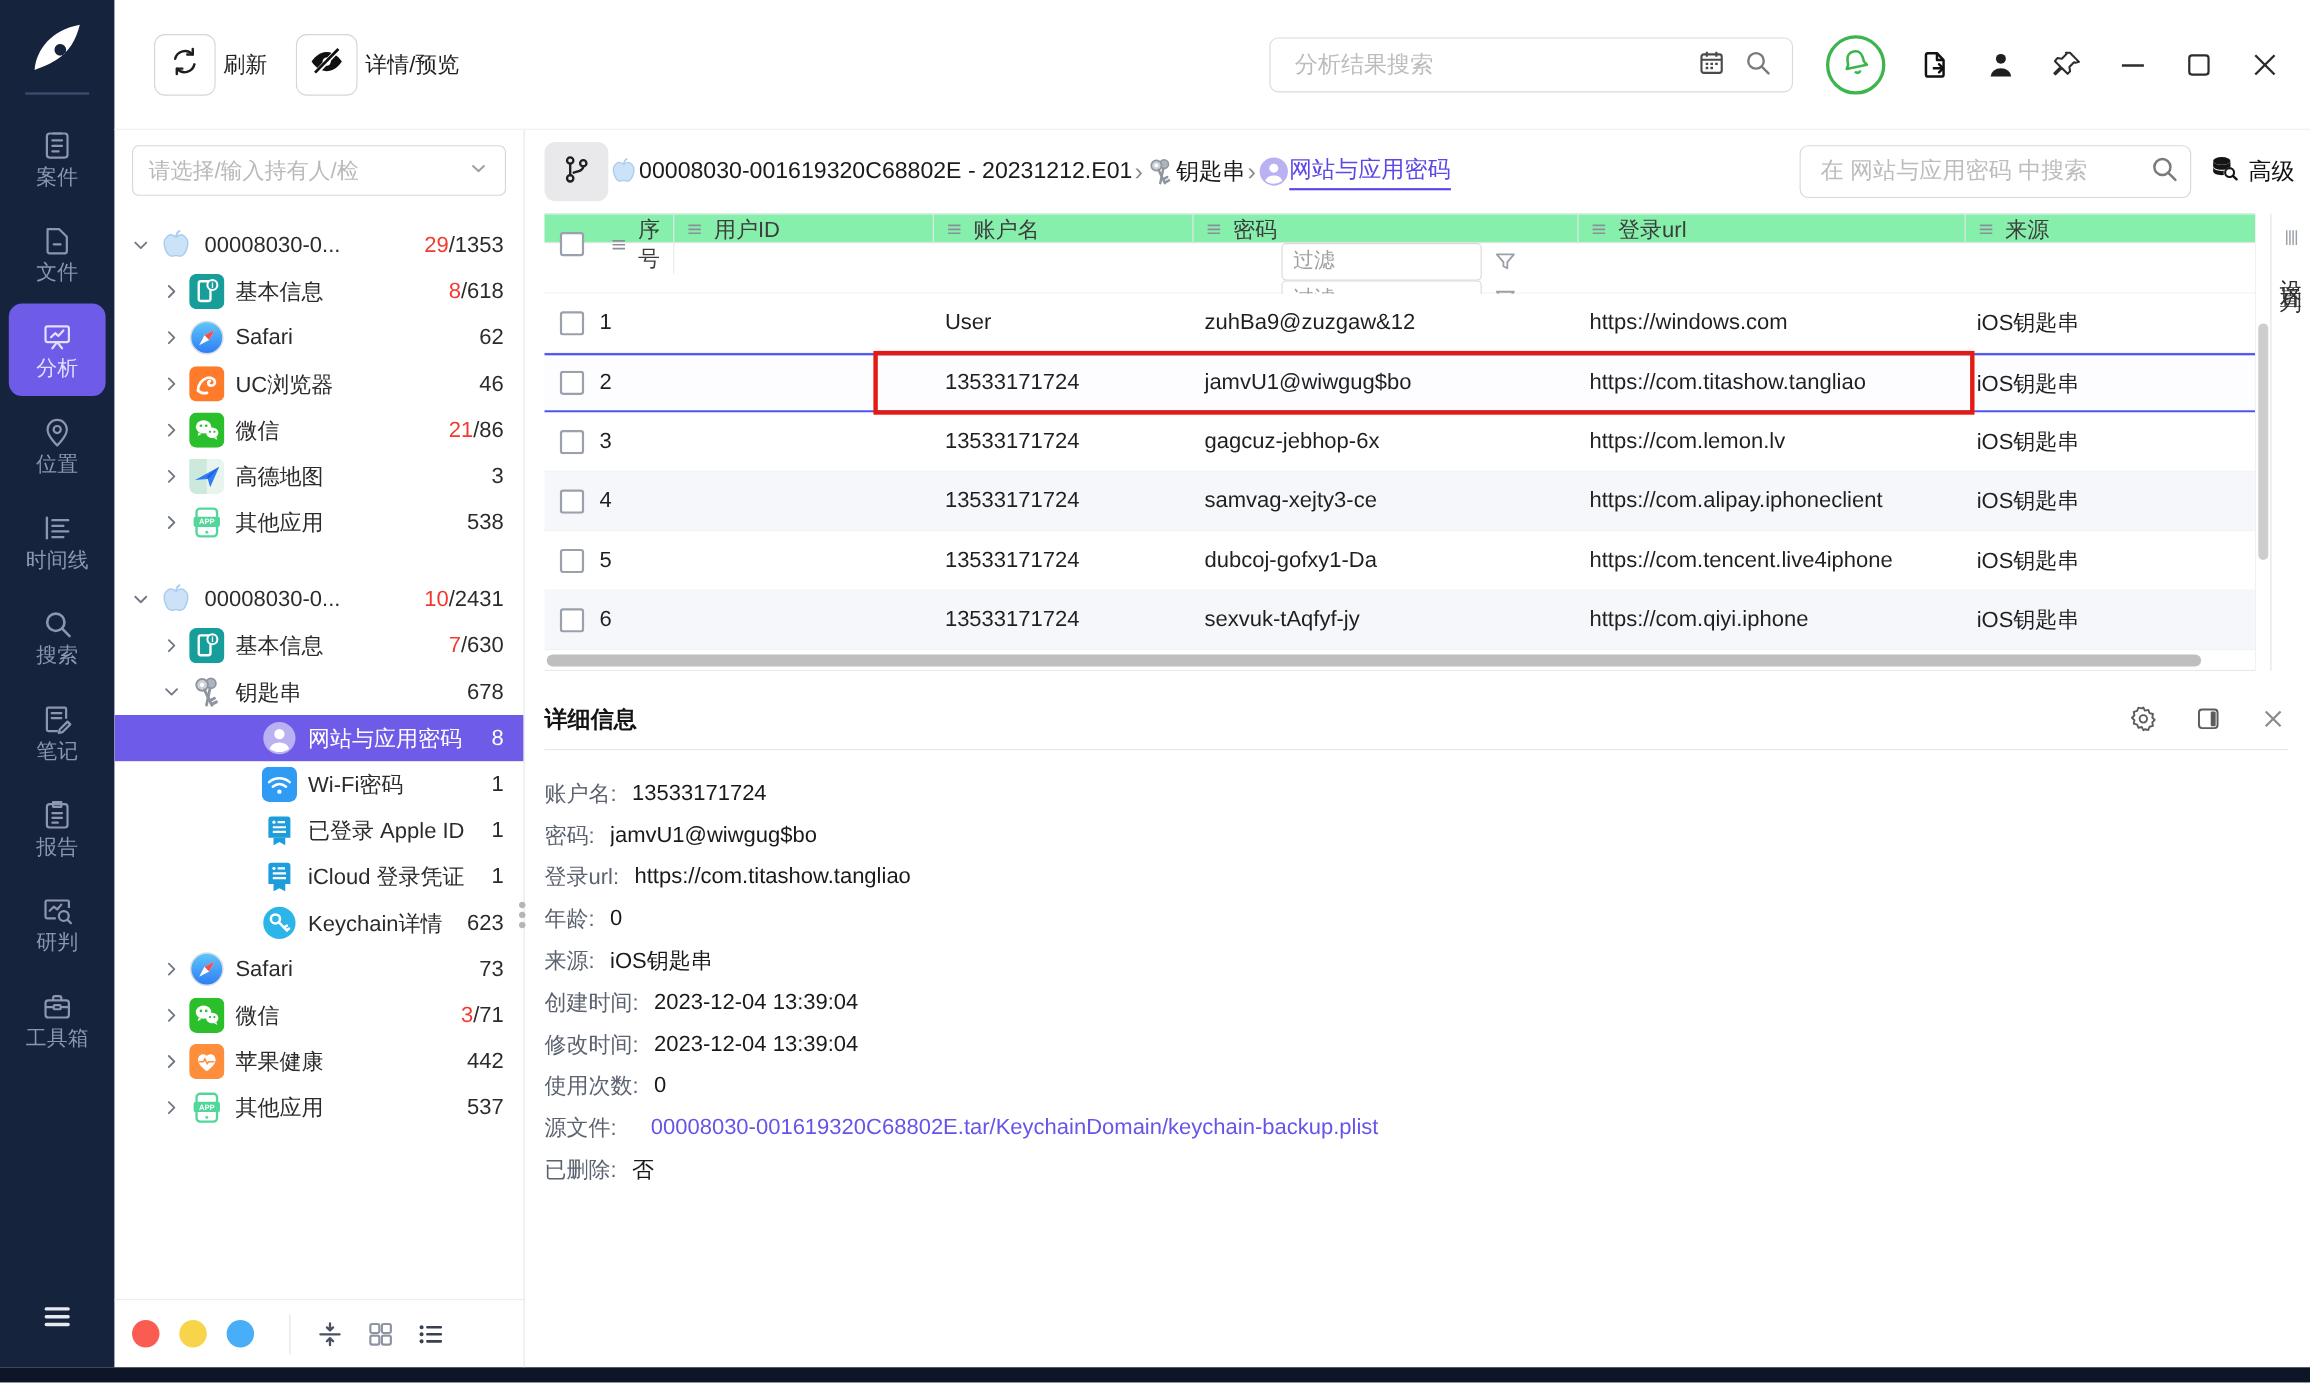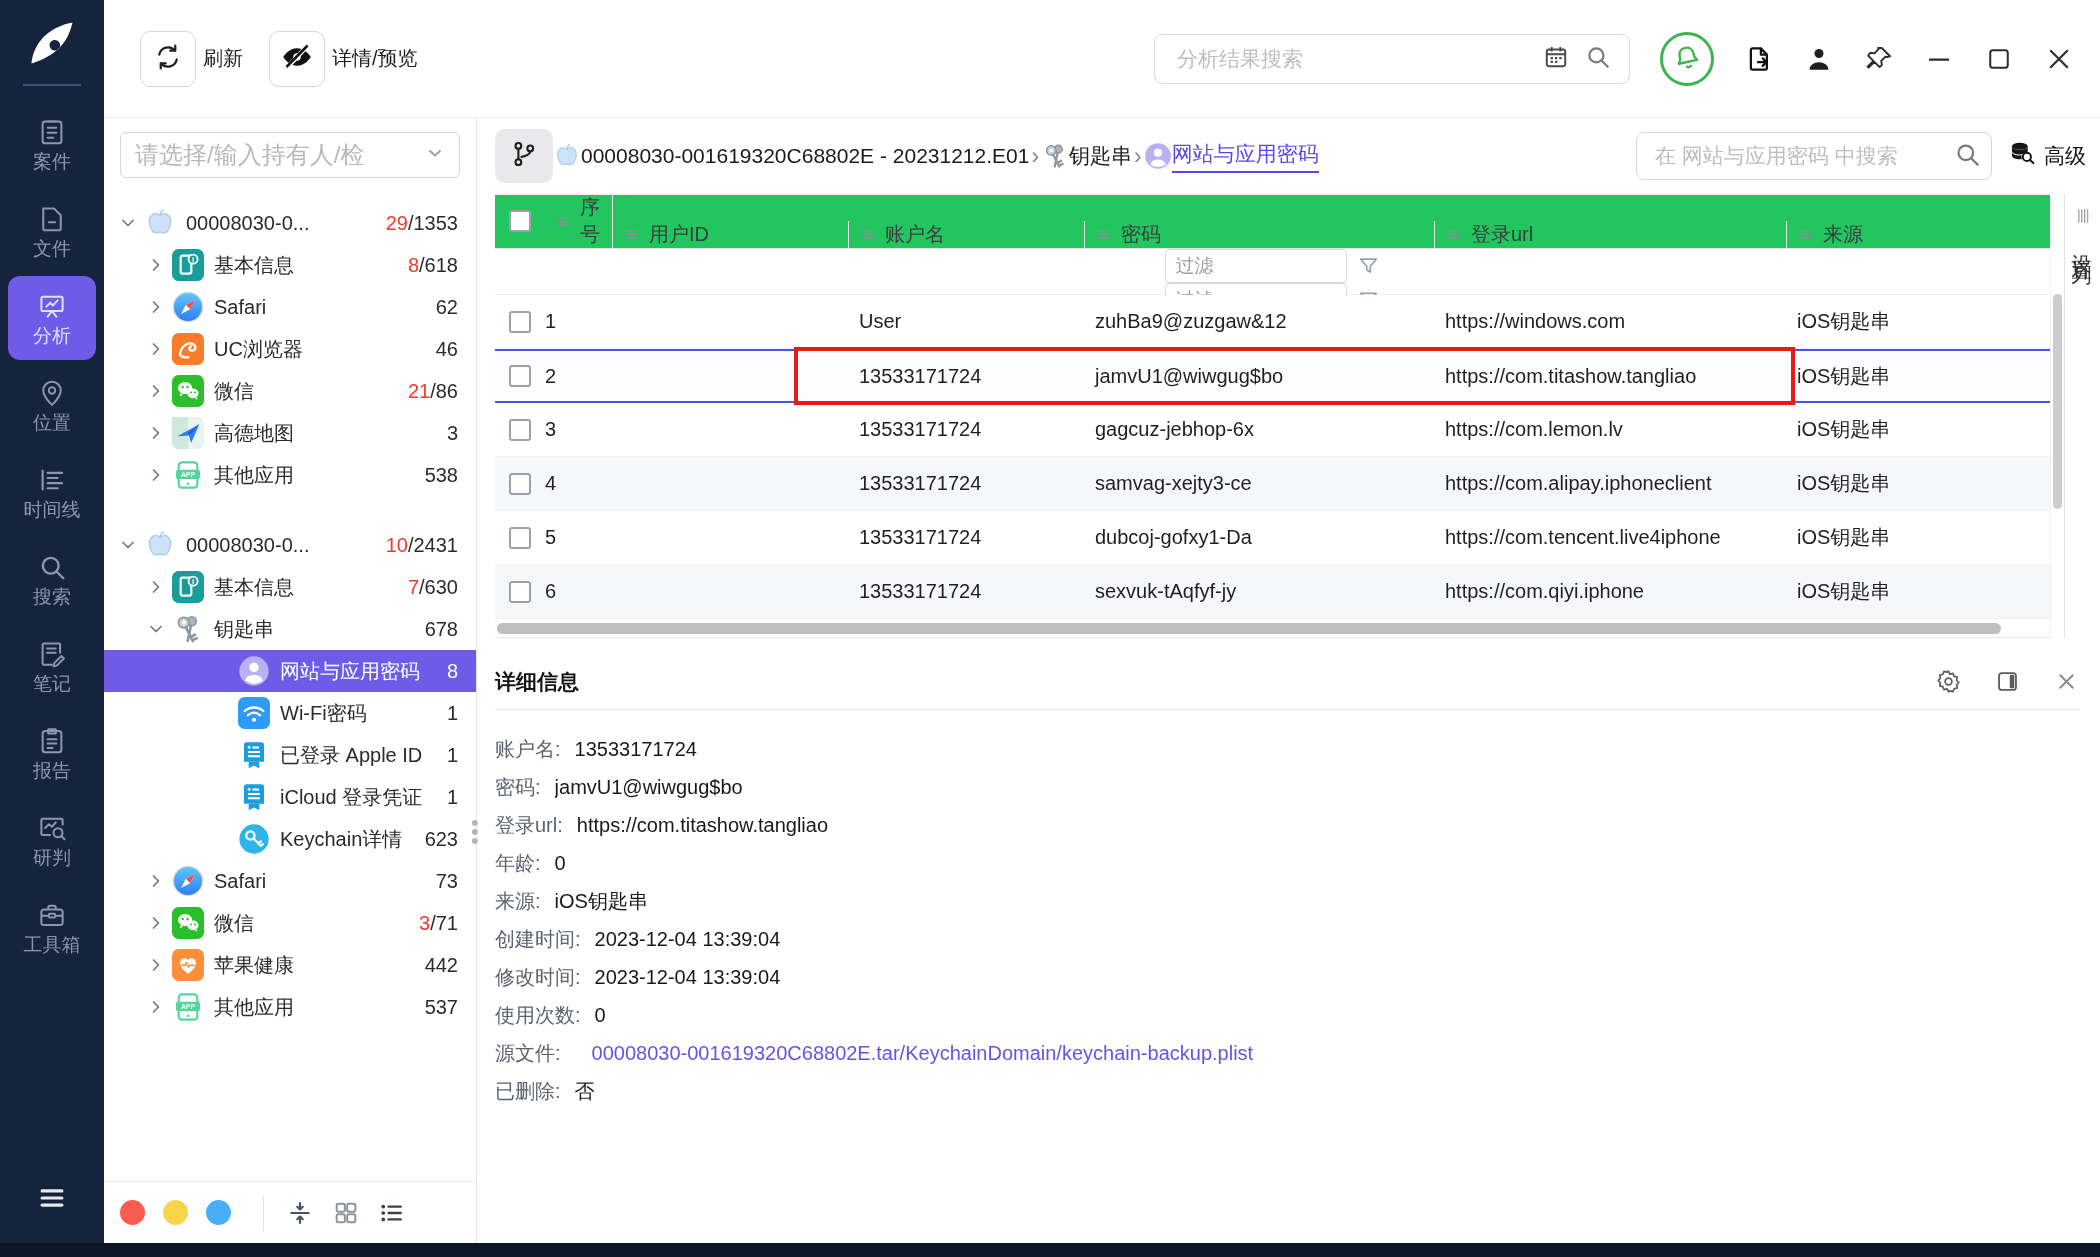--- a/index.html
+++ b/index.html
@@ -32,21 +32,21 @@
   .topbar-icons{display:flex;align-items:center;gap:30px;margin-left:30px;}
   .bell-ring{width:54px;height:54px;border:3px solid #3cb54d;border-radius:50%;display:flex;align-items:center;justify-content:center;cursor:pointer;}
   .bell-ring svg{width:30px;height:30px;transform:rotate(-12deg);}
   .tico{width:30px;height:30px;cursor:pointer;display:flex;}
   .tico svg{width:30px;height:30px;}
   .tico.small svg{width:26px;height:26px;}
   
   .content-row{flex:1;display:flex;min-height:0;}
   .tree-panel{width:373px;border-right:1px solid #e3e5e9;display:flex;flex-direction:column;padding-top:14px;flex-shrink:0;position:relative;}
   .holder-select{margin:0 16px 24px 16px;height:46px;border:1px solid #d6d6d6;border-radius:6px;display:flex;align-items:center;padding:0 12px 0 14px;cursor:pointer;}
-  .holder-ph{color:#b9b9b9;font-size:24px;white-space:nowrap;overflow:hidden;flex:1;}
+  .holder-ph{color:#b9b9b9;font-size:20px;white-space:nowrap;overflow:hidden;flex:1;}
   .holder-select svg{width:24px;height:24px;flex-shrink:0;}
   .tree{flex:1;overflow:hidden;}
   .tree-row{height:42px;display:flex;align-items:center;font-size:20px;color:#2b2b2b;cursor:pointer;}
   .tree-row .expander{width:28px;display:flex;justify-content:center;flex-shrink:0;}
   .tree-row .expander svg{width:20px;height:20px;}
   .tree-row .ticon{width:32px;height:32px;margin:0 10px 0 2px;flex-shrink:0;display:flex;}
   .tree-row .ticon svg{width:32px;height:32px;}
   .tree-row .tlabel{flex:1;white-space:nowrap;overflow:hidden;}
   .tree-row .tcount{margin-left:auto;padding-right:18px;white-space:nowrap;}
   .tree-row .tcount .red{color:#f23a2f;}
@@ -70,21 +70,21 @@
   .crumb-link{color:#5b49e6;font-size:21px;border-bottom:2px solid #5b49e6;padding-bottom:3px;cursor:pointer;white-space:nowrap;}
   .crumb-search{margin-left:auto;width:356px;height:48px;border:1px solid #d8d8d8;border-radius:8px;display:flex;align-items:center;padding:0 10px 0 16px;gap:8px;flex-shrink:0;}
   .crumb-search input{flex:1;border:none;outline:none;font-size:21px;min-width:0;color:#333;font-family:inherit;}
   .crumb-search input::placeholder{color:#bdbdbd;}
   .crumb-search svg{width:27px;height:27px;flex-shrink:0;}
   .adv{display:flex;align-items:center;gap:9px;margin-left:16px;font-size:21px;color:#111;cursor:pointer;flex-shrink:0;}
   .adv svg{width:27px;height:27px;}
   
   .table-area{display:flex;flex-shrink:0;}
   .table-grid{flex:1;min-width:0;border-bottom:1px solid #e8e8e8;}
-  .thead{display:flex;height:55px;background:#22c55e;align-items:flex-end;border-top:1px solid #ecedf1;border-bottom:1px solid #e3e4e8;}
+  .thead{display:flex;height:27px;background:#86efac;align-items:flex-start;border-top:1px solid #ecedf1;border-bottom:1px solid #e3e4e8;}
   .th{display:flex;align-items:center;gap:9px;padding:0 10px;font-size:20px;color:#3c3c3c;border-right:1px solid #e7e8ec;cursor:pointer;}
   .th:last-child{border-right:none;}
   .hlines{width:17px;height:17px;display:flex;}
   .hlines svg{width:17px;height:17px;}
   .tfilter{display:flex;height:46px;align-items:center;border-bottom:1px solid #eef0f3;flex-direction:column;}
   .tf-cell{display:flex;align-items:center;padding:0 10px;}
   .tf-input{flex:1;min-width:0;height:34px;border:1px solid #d9d9d9;border-radius:4px;font-size:19px;padding:0 10px;outline:none;color:#555;font-family:inherit;}
   .tf-input::placeholder{color:#a0a0a0;}
   .funnel{width:25px;height:25px;margin-left:9px;flex-shrink:0;cursor:pointer;display:flex;}
   .funnel svg{width:25px;height:25px;}

